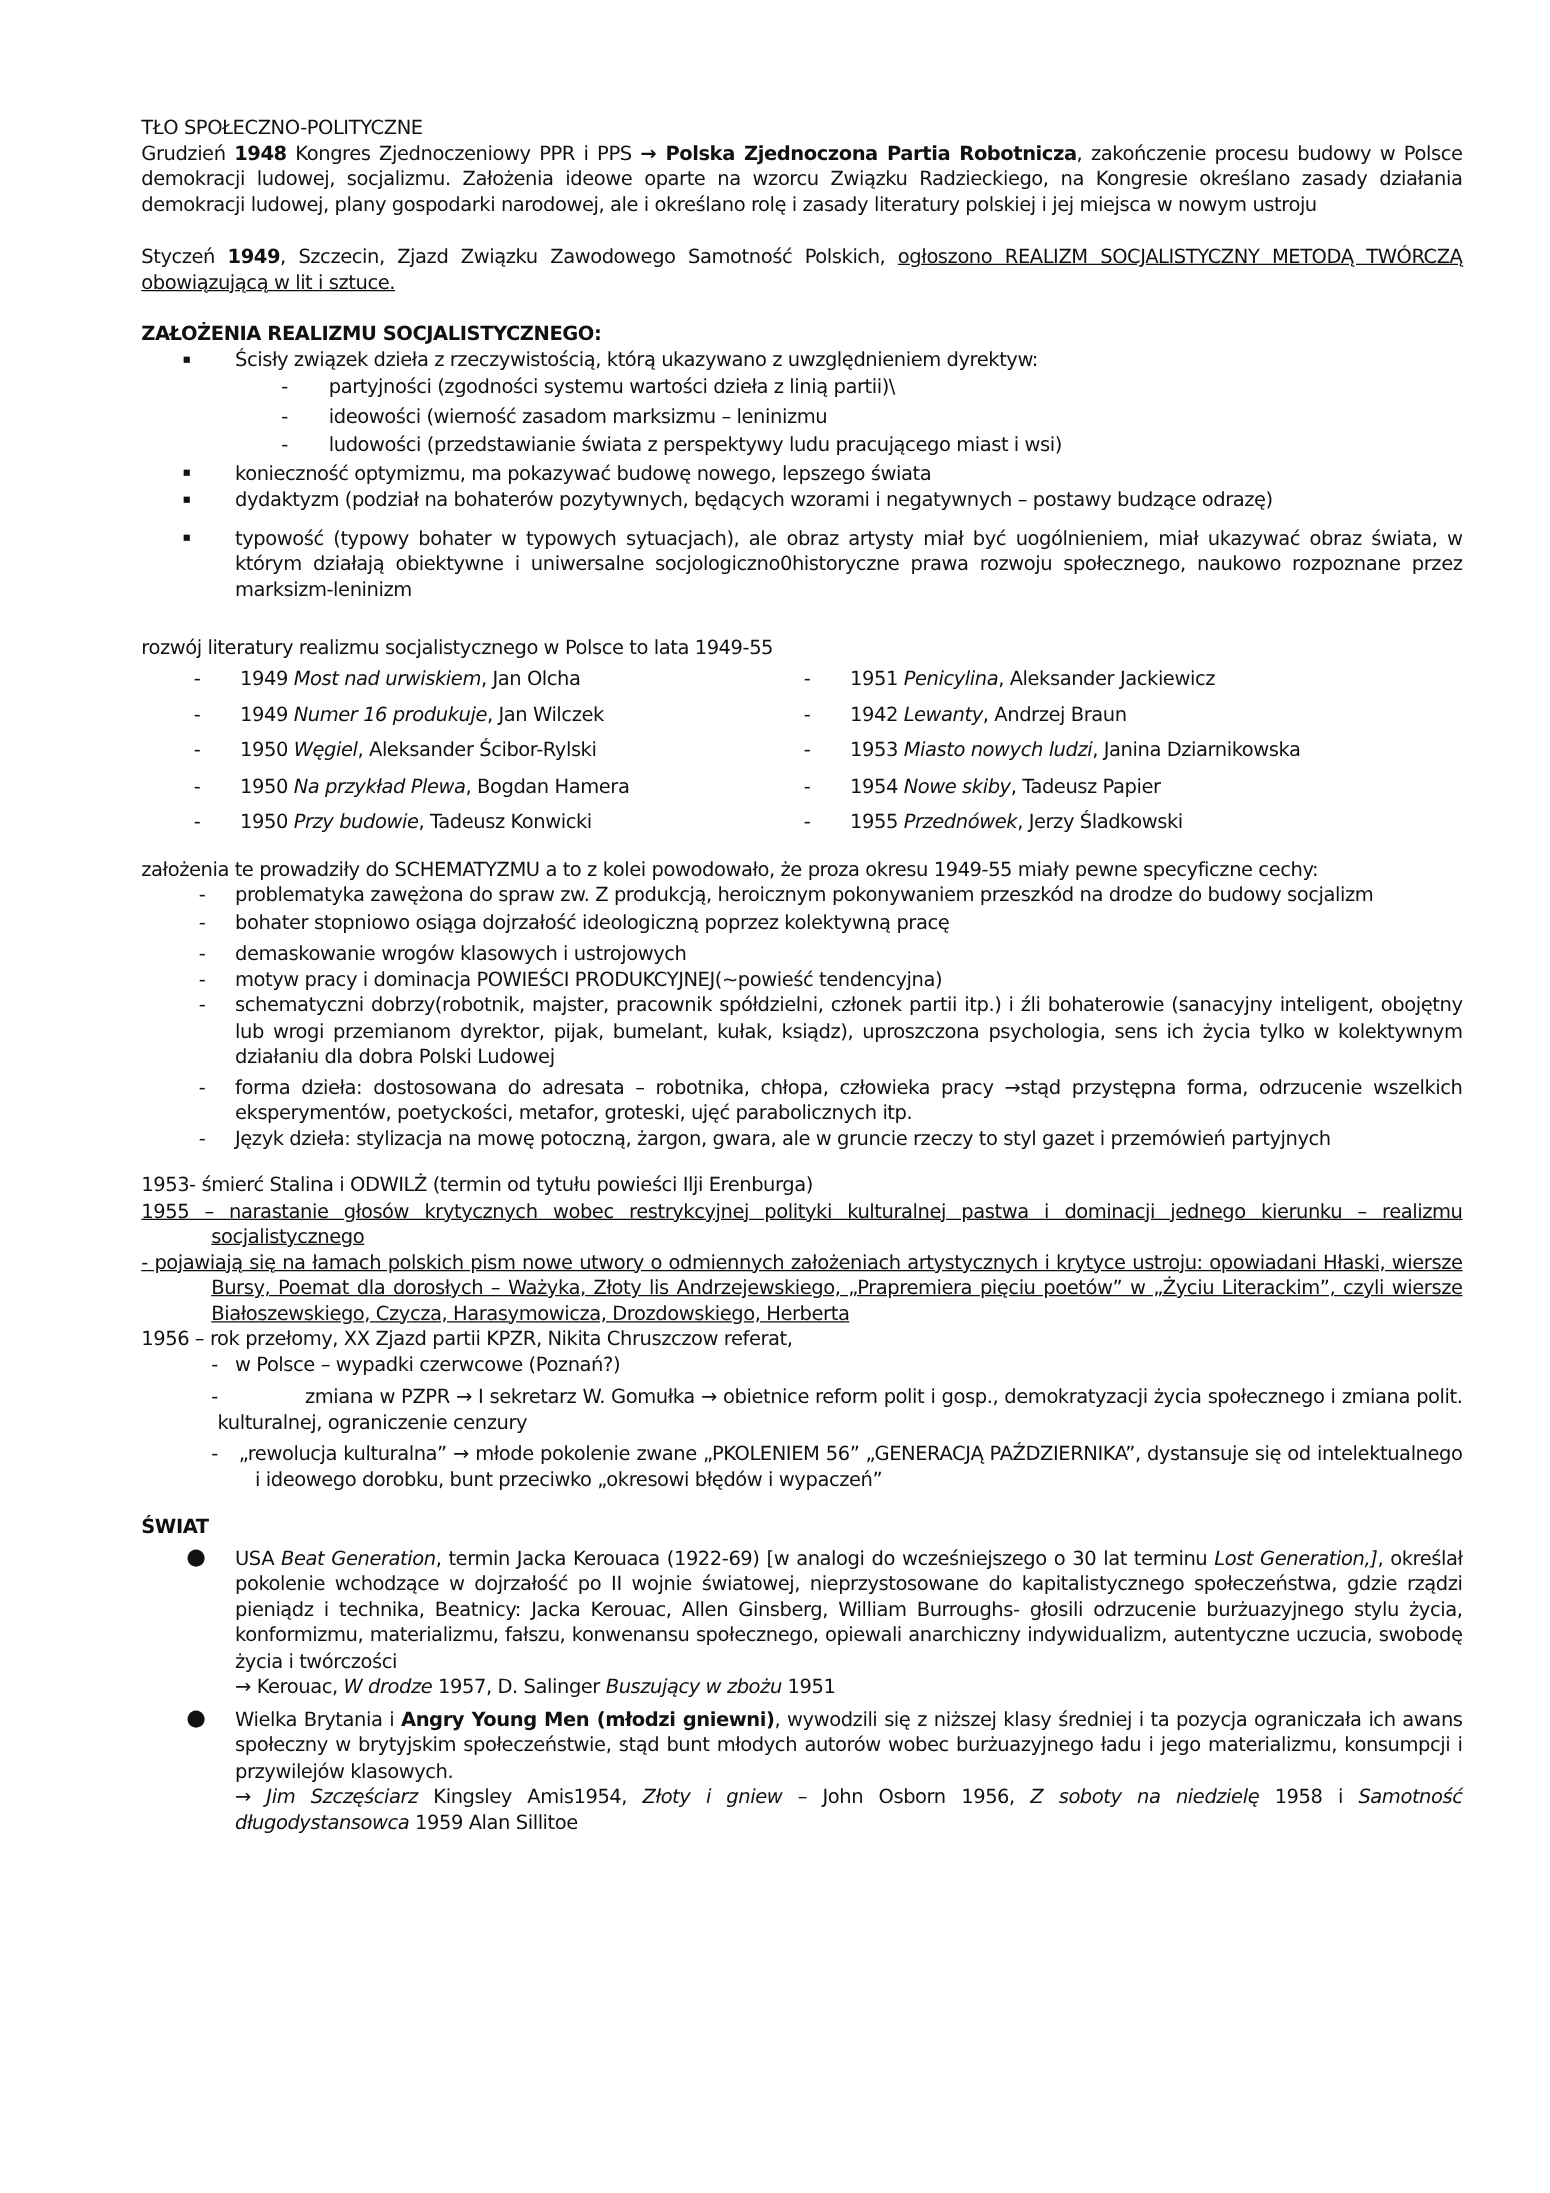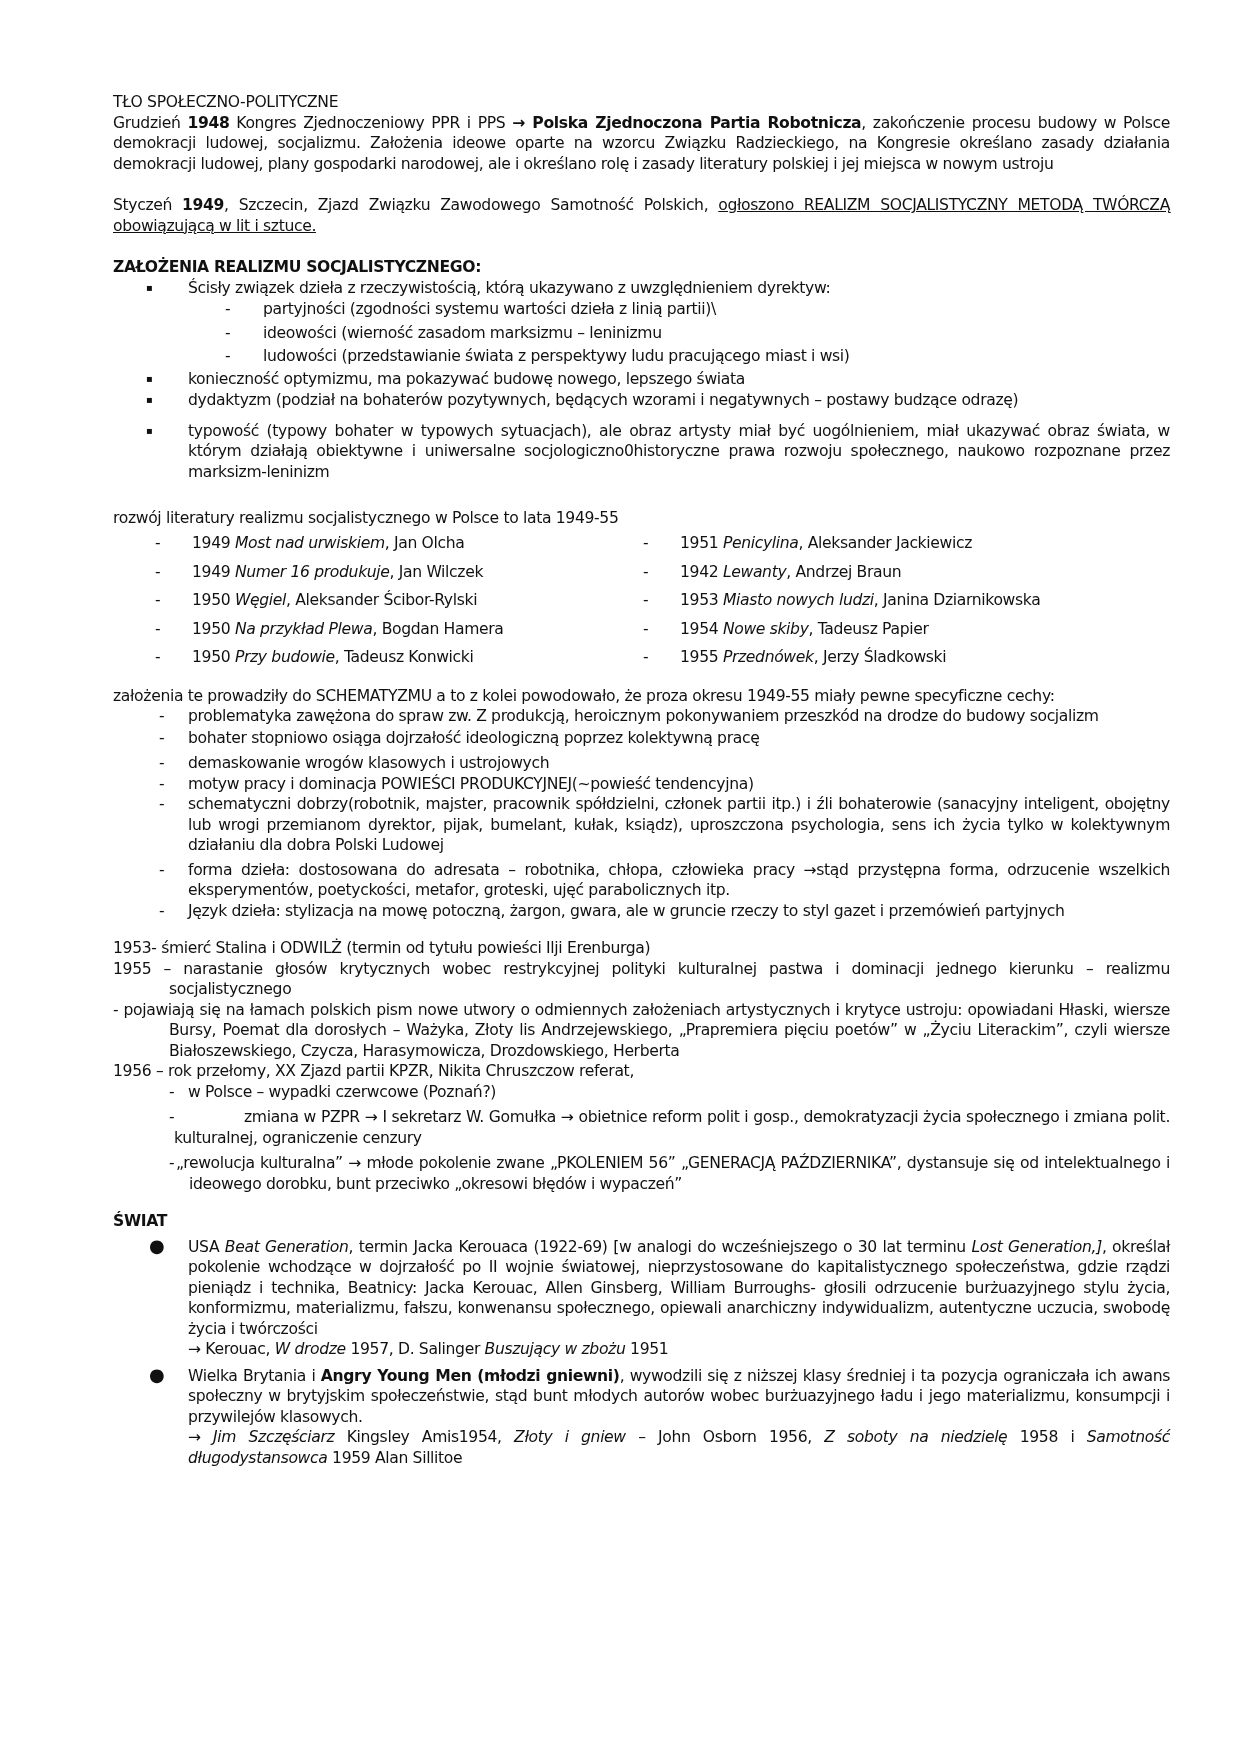--- a/index.html
+++ b/index.html
@@ -21,21 +21,21 @@
   .dash { position: absolute; }
   .lvl1 { padding-left: 75px; }
   .lvl2 { padding-left: 150px; }
   .dash-l2 { left: 112px; }
   .books { position: relative; height: 144px; margin-top: 4px; }
   .book { position: absolute; height: 28px; white-space: nowrap; }
   .book .dash { left: 0; }
   .book .txt { position: absolute; left: 37px; }
   .feat .dash { left: 46px; }
   .feat { padding-left: 75px; }
-  .hang { padding-left: 56px; text-indent: -56px; }
+  .hang { padding-left: 56px; text-indent: -56px; text-decoration: underline; }
   .sub1956 .dash { left: 56px; }
 </style>
 </head>
 <body>
 
 <div class="page">
 
   <p>TŁO SPOŁECZNO-POLITYCZNE</p>
   <p class="just"><span>Grudzień </span><span class="b">1948</span><span> Kongres Zjednoczeniowy PPR i PPS </span><span class="b">→</span><span class="b"> Polska Zjednoczona Partia Robotnicza</span><span>, zakończenie procesu budowy w Polsce demokracji ludowej, socjalizmu. Założenia ideowe oparte na wzorcu Związku Radzieckiego, na Kongresie określano zasady działania demokracji ludowej, plany gospodarki narodowej, ale i określano rolę i zasady literatury polskiej i jej miejsca w nowym ustroju</span></p>
   <div class="gap"></div>
@@ -157,21 +157,21 @@
   <div class="row sub1956" style="padding-left:75px">
       <span class="dash">-</span>
       <p>w Polsce – wypadki czerwcowe (Poznań?)</p>
     </div>
   <div class="row sub1956" style="margin-top:5px;padding-left:75px">
       <span class="dash">-</span>
       <p class="just" style="text-indent:70px;margin-left:-14px">zmiana w PZPR → I sekretarz W. Gomułka → obietnice reform polit i gosp., demokratyzacji życia społecznego i zmiana polit. kulturalnej, ograniczenie cenzury</p>
     </div>
   <div class="row sub1956" style="margin-top:5px;padding-left:62px">
       <span class="dash">-</span>
-      <p class="just" style="padding-left:13px;text-indent:-13px;margin-left:1px">„rewolucja kulturalna” → młode pokolenie zwane „PKOLENIEM 56” „GENERACJĄ PAŹDZIERNIKA”, dystansuje się od intelektualnego i ideowego dorobku, bunt przeciwko „okresowi błędów i wypaczeń”</p>
+      <p class="just" style="padding-left:13px;text-indent:-13px;margin-left:16px">„rewolucja kulturalna” → młode pokolenie zwane „PKOLENIEM 56” „GENERACJĄ PAŹDZIERNIKA”, dystansuje się od intelektualnego i ideowego dorobku, bunt przeciwko „okresowi błędów i wypaczeń”</p>
     </div>
   <div class="gap" style="height:17px"></div>
 
   <p class="b">ŚWIAT</p>
   <div class="row lvl1" style="margin-top:5px">
     <span class="bullet-dot">●</span>
     <p class="just"><span>USA </span><span class="i">Beat Generation</span><span>, termin Jacka Kerouaca (1922-69) [w analogi do wcześniejszego o 30 lat terminu </span><span class="i">Lost Generation,]</span><span>, określał pokolenie wchodzące w dojrzałość po II wojnie światowej, nieprzystosowane do kapitalistycznego społeczeństwa, gdzie rządzi pieniądz i technika, Beatnicy: Jacka Kerouac, Allen Ginsberg, William Burroughs- głosili odrzucenie burżuazyjnego stylu życia, konformizmu, materializmu, fałszu, konwenansu społecznego, opiewali anarchiczny indywidualizm, autentyczne uczucia, swobodę życia i twórczości</span></p>
     <p><span>→ </span><span>Kerouac, </span><span class="i">W drodze</span><span> 1957, D. Salinger </span><span class="i">Buszujący w zbożu</span><span> 1951</span></p>
   </div>
   <div class="row lvl1" style="margin-top:6px">

